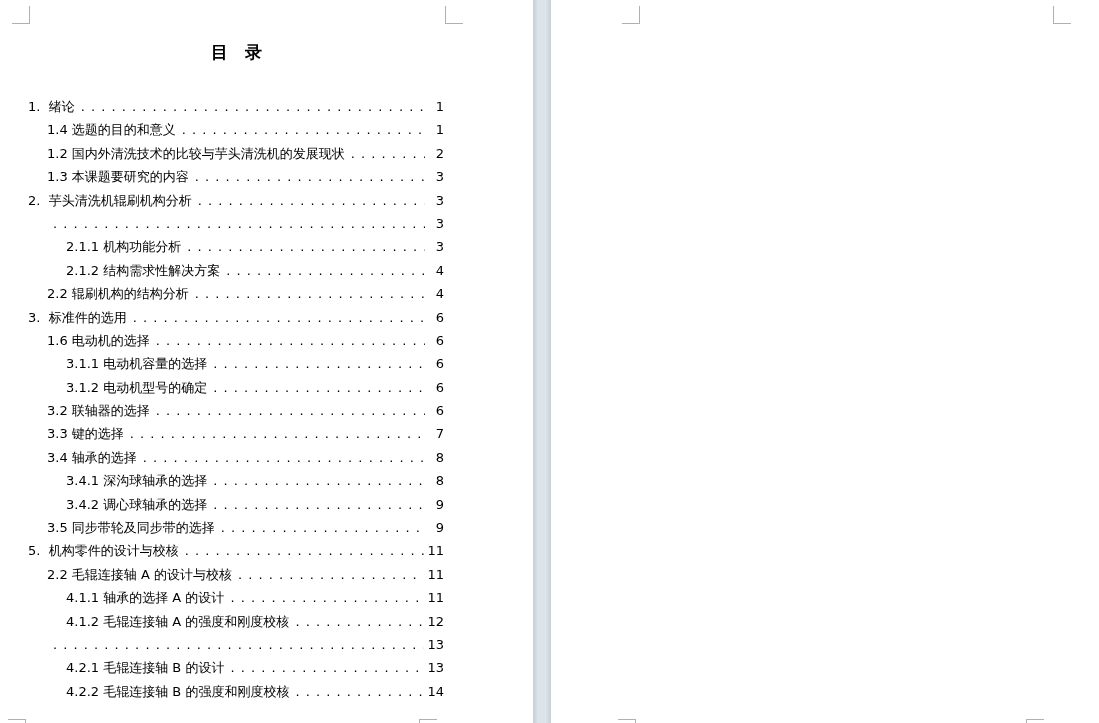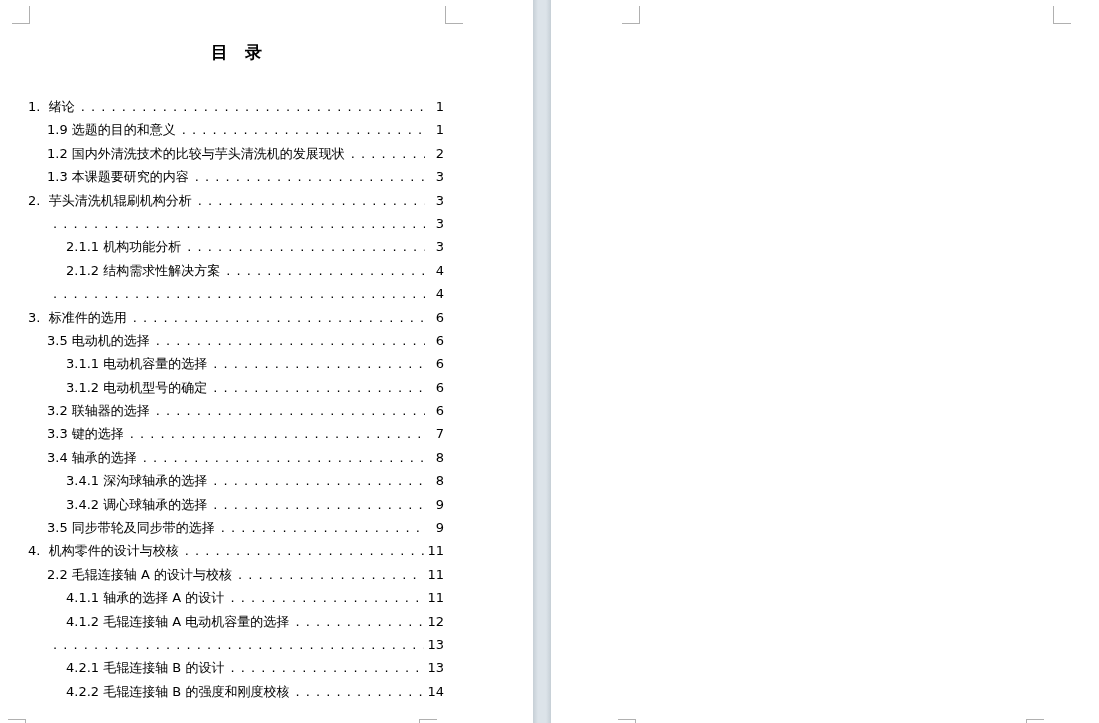--- a/index.html
+++ b/index.html
@@ -62,21 +62,21 @@
 
 <div class="page page-left">
   <div class="doc-title">目　录</div>
   <div class="toc" id="toc-left">
       <div class="row lvl1">
         <span class="label">1.  绪论</span>
         <span class="leader"></span>
         <span class="num">1</span>
       </div>
       <div class="row lvl2">
-        <span class="label">1.9 选题的目的和意义</span>
+        <span class="label">1.4 选题的目的和意义</span>
         <span class="leader"></span>
         <span class="num">1</span>
       </div>
       <div class="row lvl2">
         <span class="label">1.2 国内外清洗技术的比较与芋头清洗机的发展现状</span>
         <span class="leader"></span>
         <span class="num">2</span>
       </div>
       <div class="row lvl2">
         <span class="label">1.3 本课题要研究的内容</span>
@@ -96,30 +96,31 @@
         <span class="label">2.1.1 机构功能分析</span>
         <span class="leader"></span>
         <span class="num">3</span>
       </div>
       <div class="row lvl3">
         <span class="label">2.1.2 结构需求性解决方案</span>
         <span class="leader"></span>
         <span class="num">4</span>
       </div>
       <div class="row lvl2">
+        <span class="label">2.2 辊刷机构的结构分析</span>
         <span class="leader"></span>
         <span class="num">4</span>
       </div>
       <div class="row lvl1">
         <span class="label">3.  标准件的选用</span>
         <span class="leader"></span>
         <span class="num">6</span>
       </div>
       <div class="row lvl2">
-        <span class="label">3.5 电动机的选择</span>
+        <span class="label">1.6 电动机的选择</span>
         <span class="leader"></span>
         <span class="num">6</span>
       </div>
       <div class="row lvl3">
         <span class="label">3.1.1 电动机容量的选择</span>
         <span class="leader"></span>
         <span class="num">6</span>
       </div>
       <div class="row lvl3">
         <span class="label">3.1.2 电动机型号的确定</span>
@@ -150,36 +151,36 @@
         <span class="label">3.4.2 调心球轴承的选择</span>
         <span class="leader"></span>
         <span class="num">9</span>
       </div>
       <div class="row lvl2">
         <span class="label">3.5 同步带轮及同步带的选择</span>
         <span class="leader"></span>
         <span class="num">9</span>
       </div>
       <div class="row lvl1">
-        <span class="label">4.  机构零件的设计与校核</span>
+        <span class="label">5.  机构零件的设计与校核</span>
         <span class="leader"></span>
         <span class="num">11</span>
       </div>
       <div class="row lvl2">
         <span class="label">2.2 毛辊连接轴 A 的设计与校核</span>
         <span class="leader"></span>
         <span class="num">11</span>
       </div>
       <div class="row lvl3">
         <span class="label">4.1.1 轴承的选择 A 的设计</span>
         <span class="leader"></span>
         <span class="num">11</span>
       </div>
       <div class="row lvl3">
-        <span class="label">4.1.2 毛辊连接轴 A 电动机容量的选择</span>
+        <span class="label">4.1.2 毛辊连接轴 A 的强度和刚度校核</span>
         <span class="leader"></span>
         <span class="num">12</span>
       </div>
       <div class="row lvl2">
         <span class="leader"></span>
         <span class="num">13</span>
       </div>
       <div class="row lvl3">
         <span class="label">4.2.1 毛辊连接轴 B 的设计</span>
         <span class="leader"></span>

